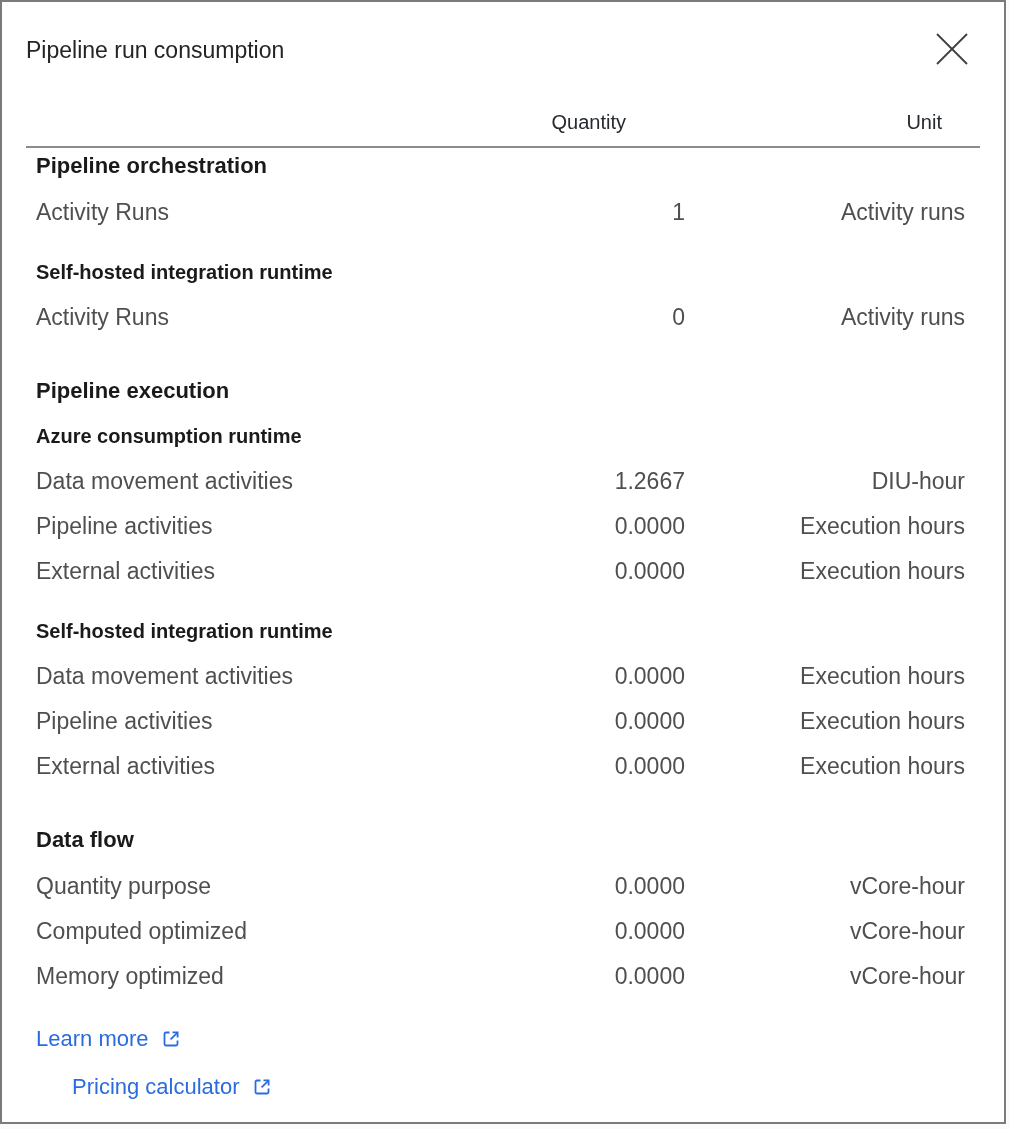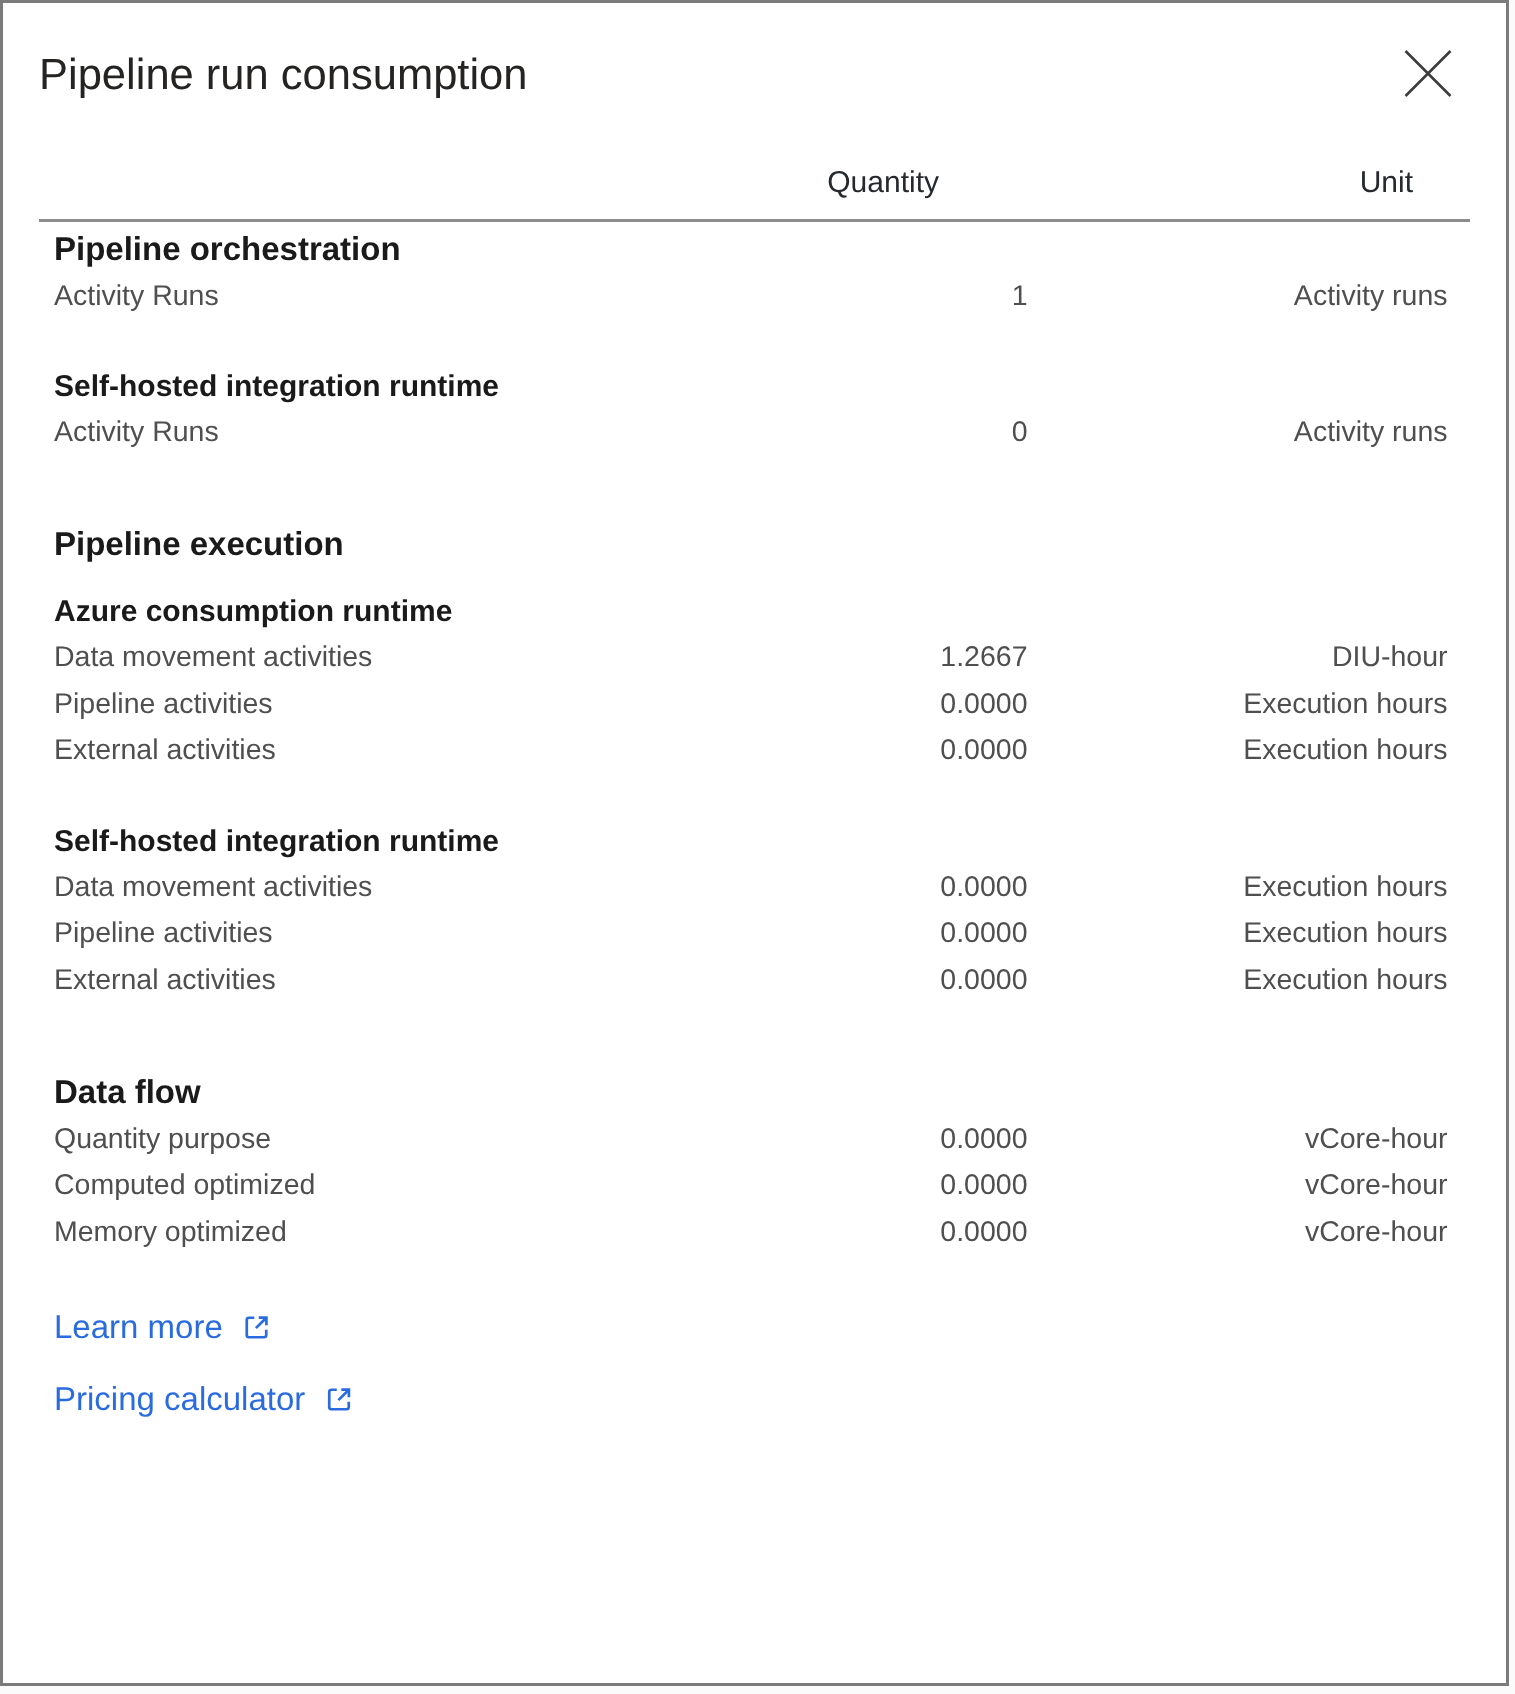--- a/index.html
+++ b/index.html
@@ -12,21 +12,21 @@
   }
   .dialog{
     position:relative;
     width:1006px;height:1124px;
     box-sizing:border-box;
     background:#ffffff;
     border:2px solid var(--dialog-border,#7b7b7b);
   }
   .title{
     margin:31px 0 0 24px;
-    font-size:29px;line-height:34px;
+    font-size:23px;line-height:34px;
     font-weight:400;
     color:var(--title-text,#252423);
   }
   .close-btn{
     position:absolute;top:27px;right:32px;
     width:40px;height:40px;
     background:none;border:none;padding:0;margin:0;
     cursor:pointer;display:flex;align-items:center;justify-content:center;
   }
   .table-head{
@@ -45,35 +45,35 @@
   .sec-heading{
     color:var(--heading-text,#1a1a1a);
     font-weight:700;
   }
   .h1{font-size:22px;line-height:27px;margin-top:48px;}
   .h2{font-size:20px;line-height:24px;margin-top:36px;}
   .section:first-child .sec-heading{margin-top:4px;}
   .sec-heading.tight{margin-top:20px;}
   .t-row{
     display:grid;grid-template-columns:1fr 200px 280px;
-    margin-top:7px;
-    font-size:19px;line-height:24px;
+    margin-top:21px;
+    font-size:23px;line-height:24px;
     color:var(--row-text,#4f4f4f);
   }
   .c-qty{text-align:right;}
   .c-unit{text-align:right;}
   .links{margin:38px 0 0 34px;}
   .link{
     display:flex;align-items:flex-start;gap:11px;
     width:max-content;
     font-size:22px;line-height:26px;
     color:var(--link-blue,#2a6cdf);
     text-decoration:none;cursor:pointer;
   }
-  .link + .link{margin-top:22px;}
+  .link + .link{margin-top:22px;margin-left:36px;}
   .ext-icon{flex:0 0 auto;margin-top:2px;}
 </style>
 </head>
 <body>
 
 <div class="dialog">
 
   <div class="title">Pipeline run consumption</div>
 
   <button class="close-btn">

